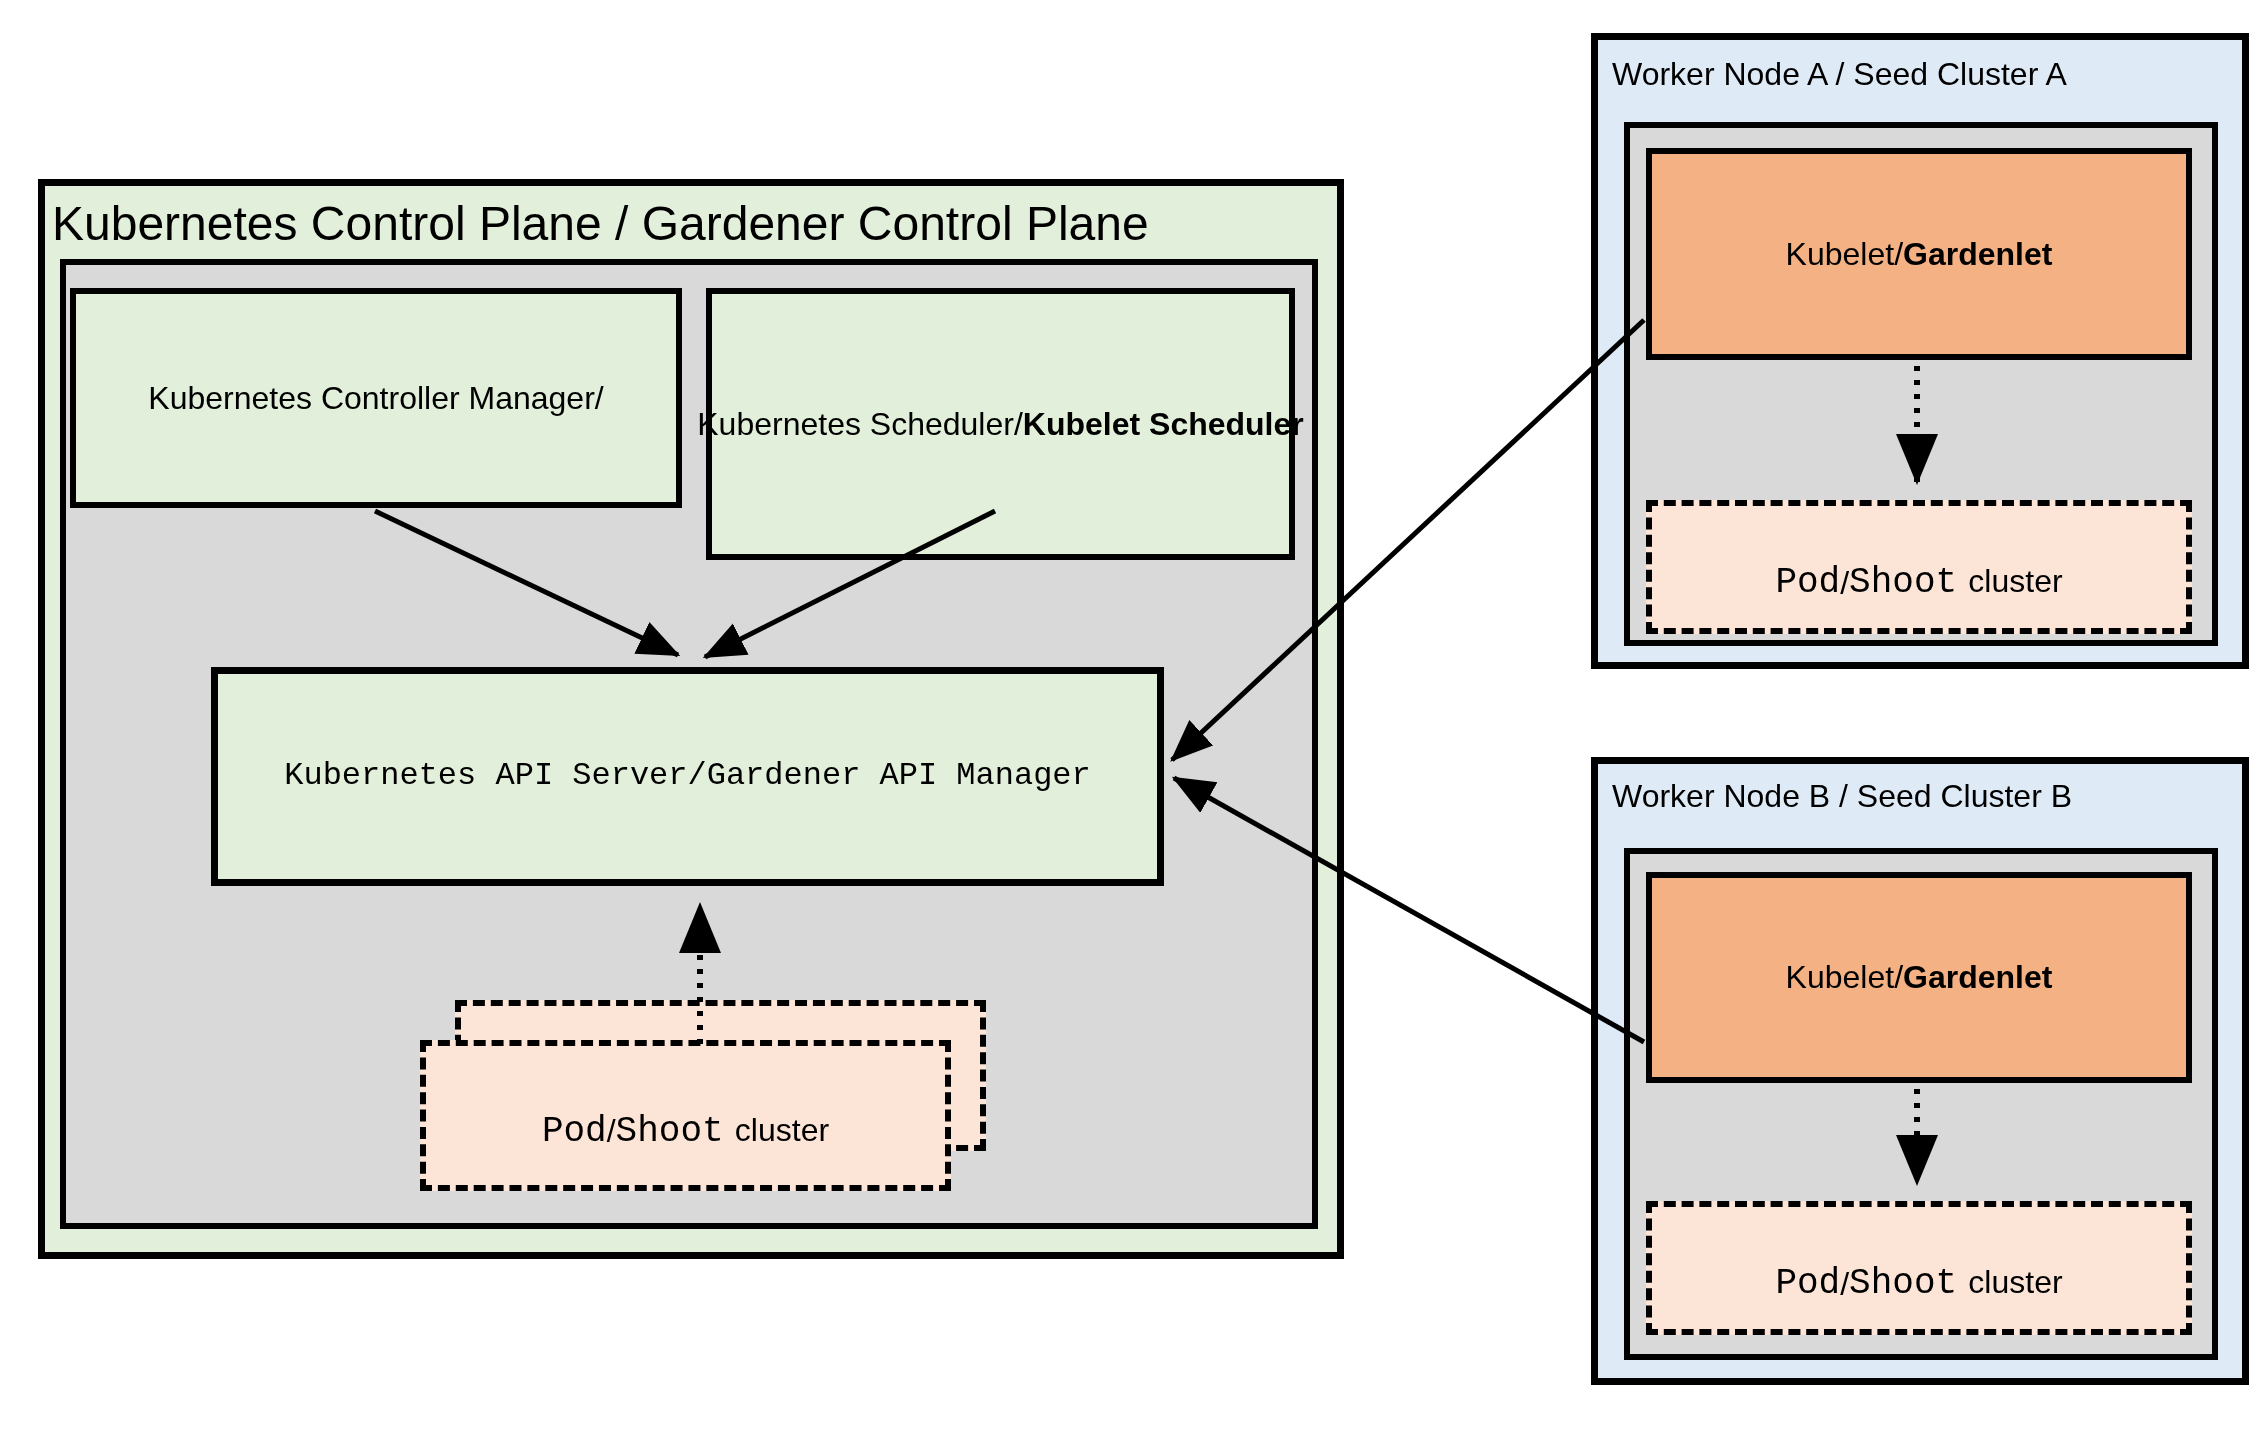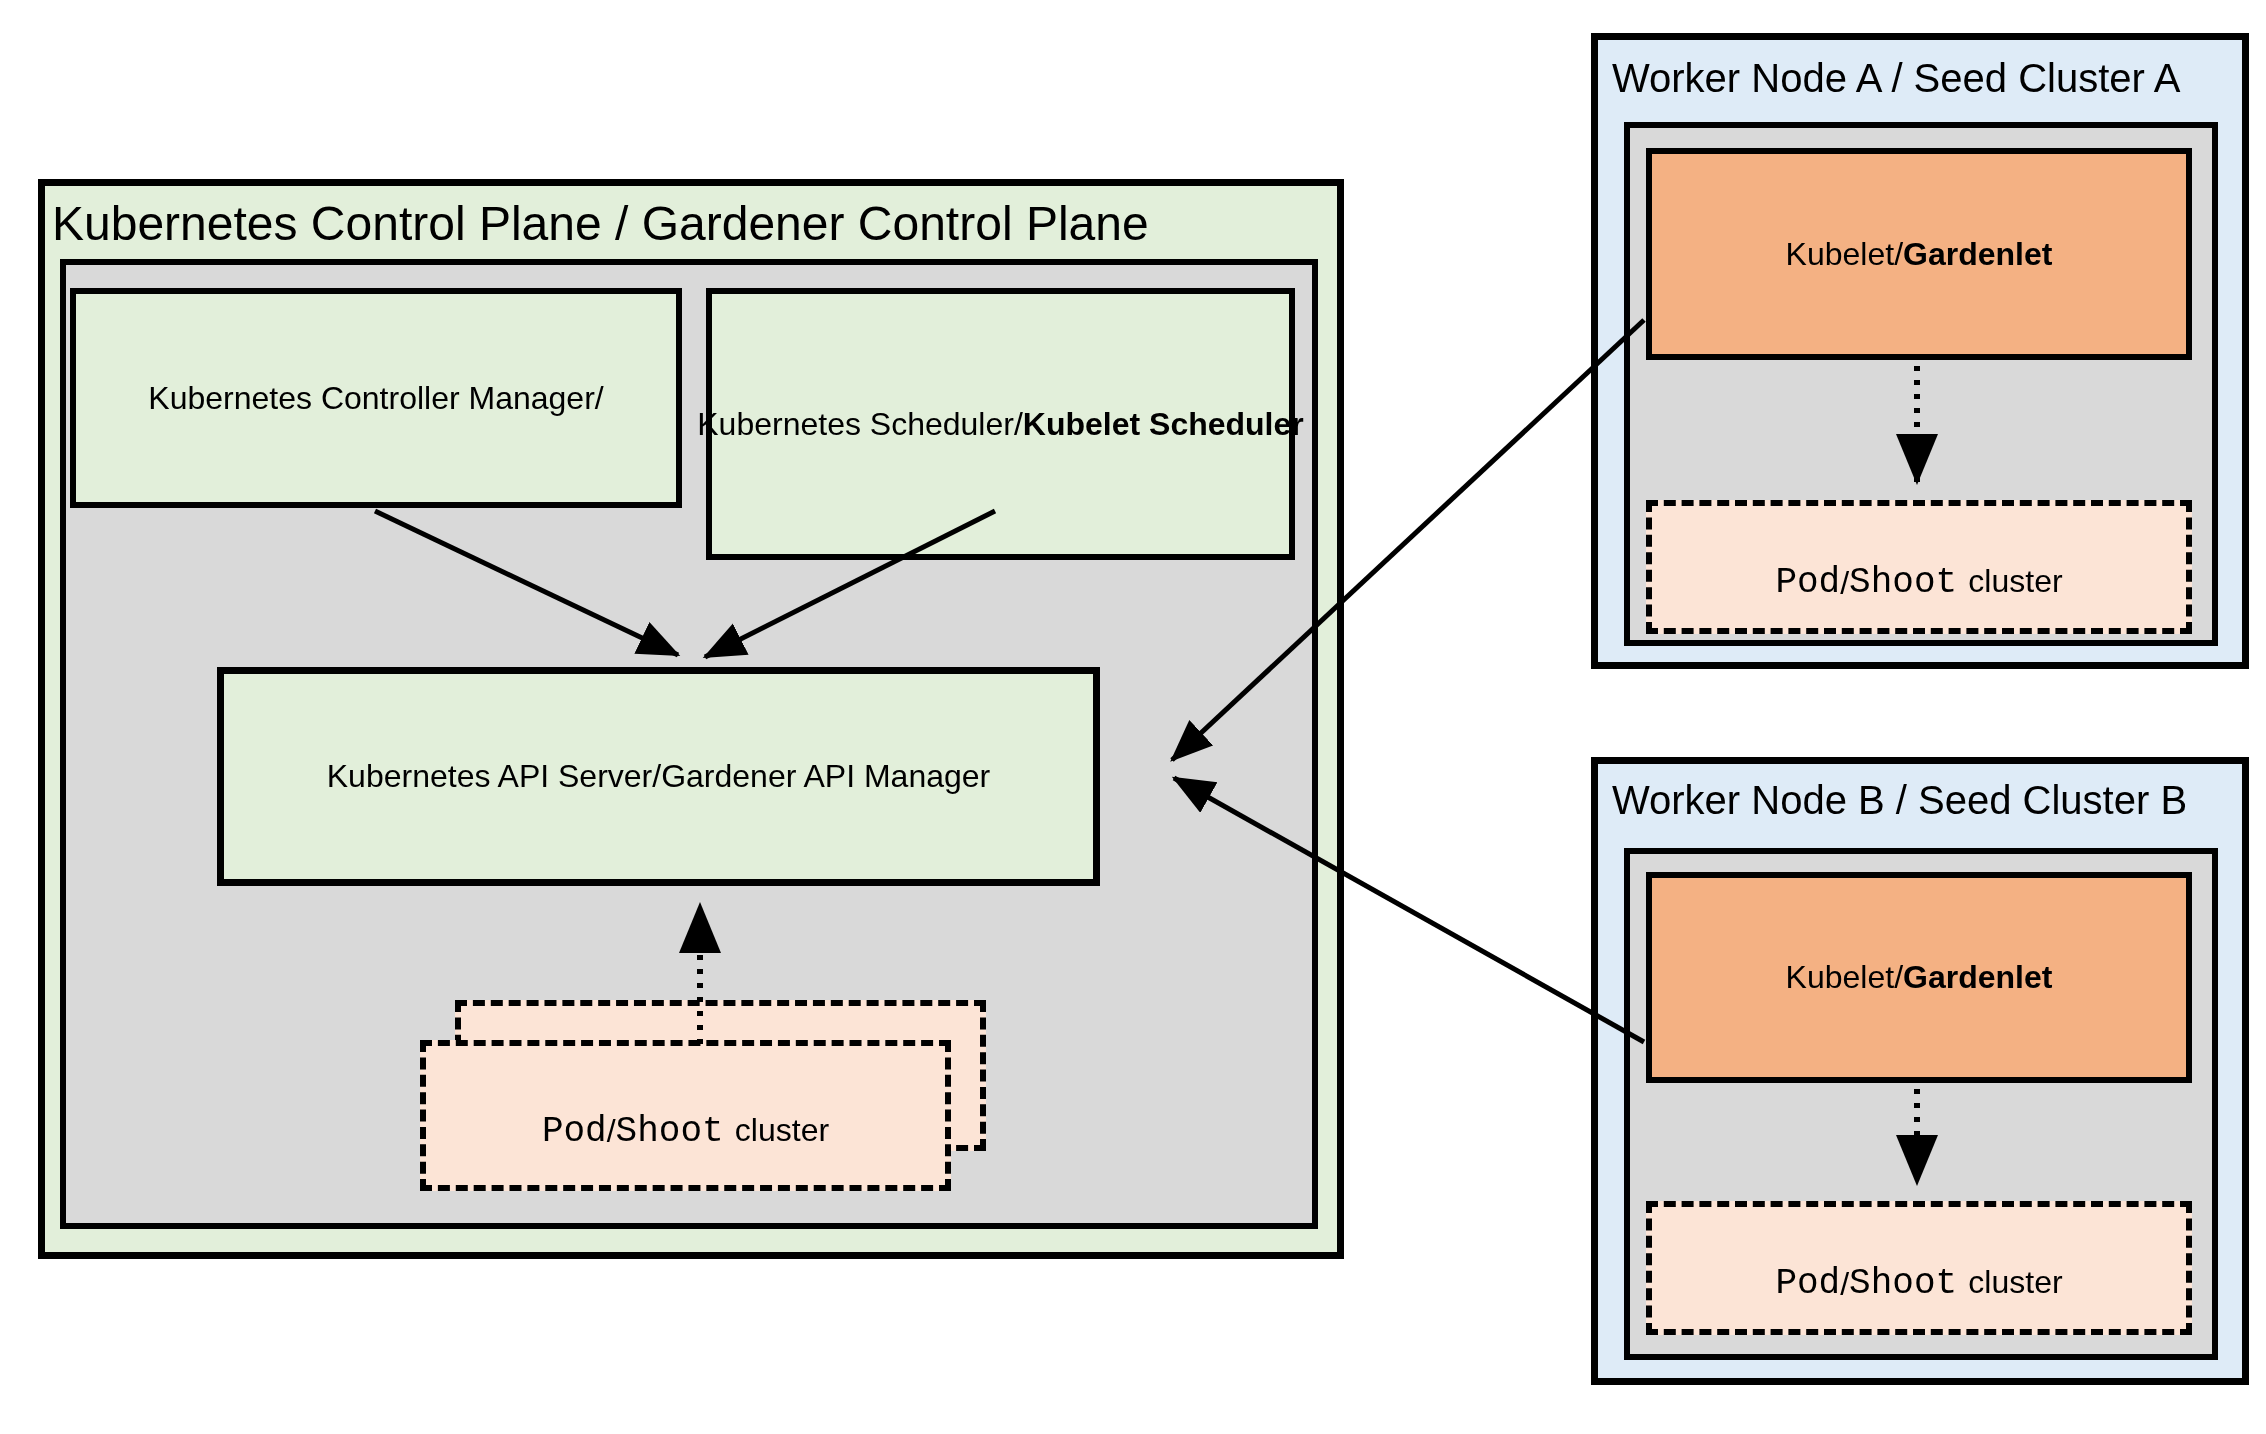--- a/index.html
+++ b/index.html
@@ -29,29 +29,29 @@
   .bold{font-weight:700;}
   .mono{font-family:"Liberation Mono","DejaVu Sans Mono",monospace;font-size:36px;}
   .mono-mix-gap{margin-left:0.35em;}
 
   .cp-title{
     position:absolute;left:52px;top:196px;
     font-size:48px;white-space:nowrap;
   }
   .worker-title{
     position:absolute;
-    font-size:40px;white-space:nowrap;
+    font-size:32px;white-space:nowrap;
   }
 
   
   .cp-outer{left:38px;top:179px;width:1306px;height:1080px;}
   .cp-gray{left:60px;top:259px;width:1258px;height:970px;}
   .kcm-box{left:70px;top:288px;width:612px;height:220px;}
   .sched-box{left:706px;top:288px;width:589px;height:272px;}
-  .api-box{left:217px;top:667px;width:883px;height:219px;}
+  .api-box{left:211px;top:667px;width:953px;height:219px;font-family:Liberation Mono, monospace;}
   .cp-pod-back{left:455px;top:1000px;width:531px;height:151px;}
   .cp-pod-front{left:420px;top:1040px;width:531px;height:151px;}
 
   
   .wa-outer{left:1591px;top:33px;width:658px;height:636px;}
   .wa-title{left:1612px;top:56px;}
   .wa-gray{left:1624px;top:122px;width:594px;height:524px;}
   .wa-kubelet{left:1646px;top:148px;width:546px;height:212px;}
   .wa-pod{left:1646px;top:500px;width:546px;height:134px;}
 

